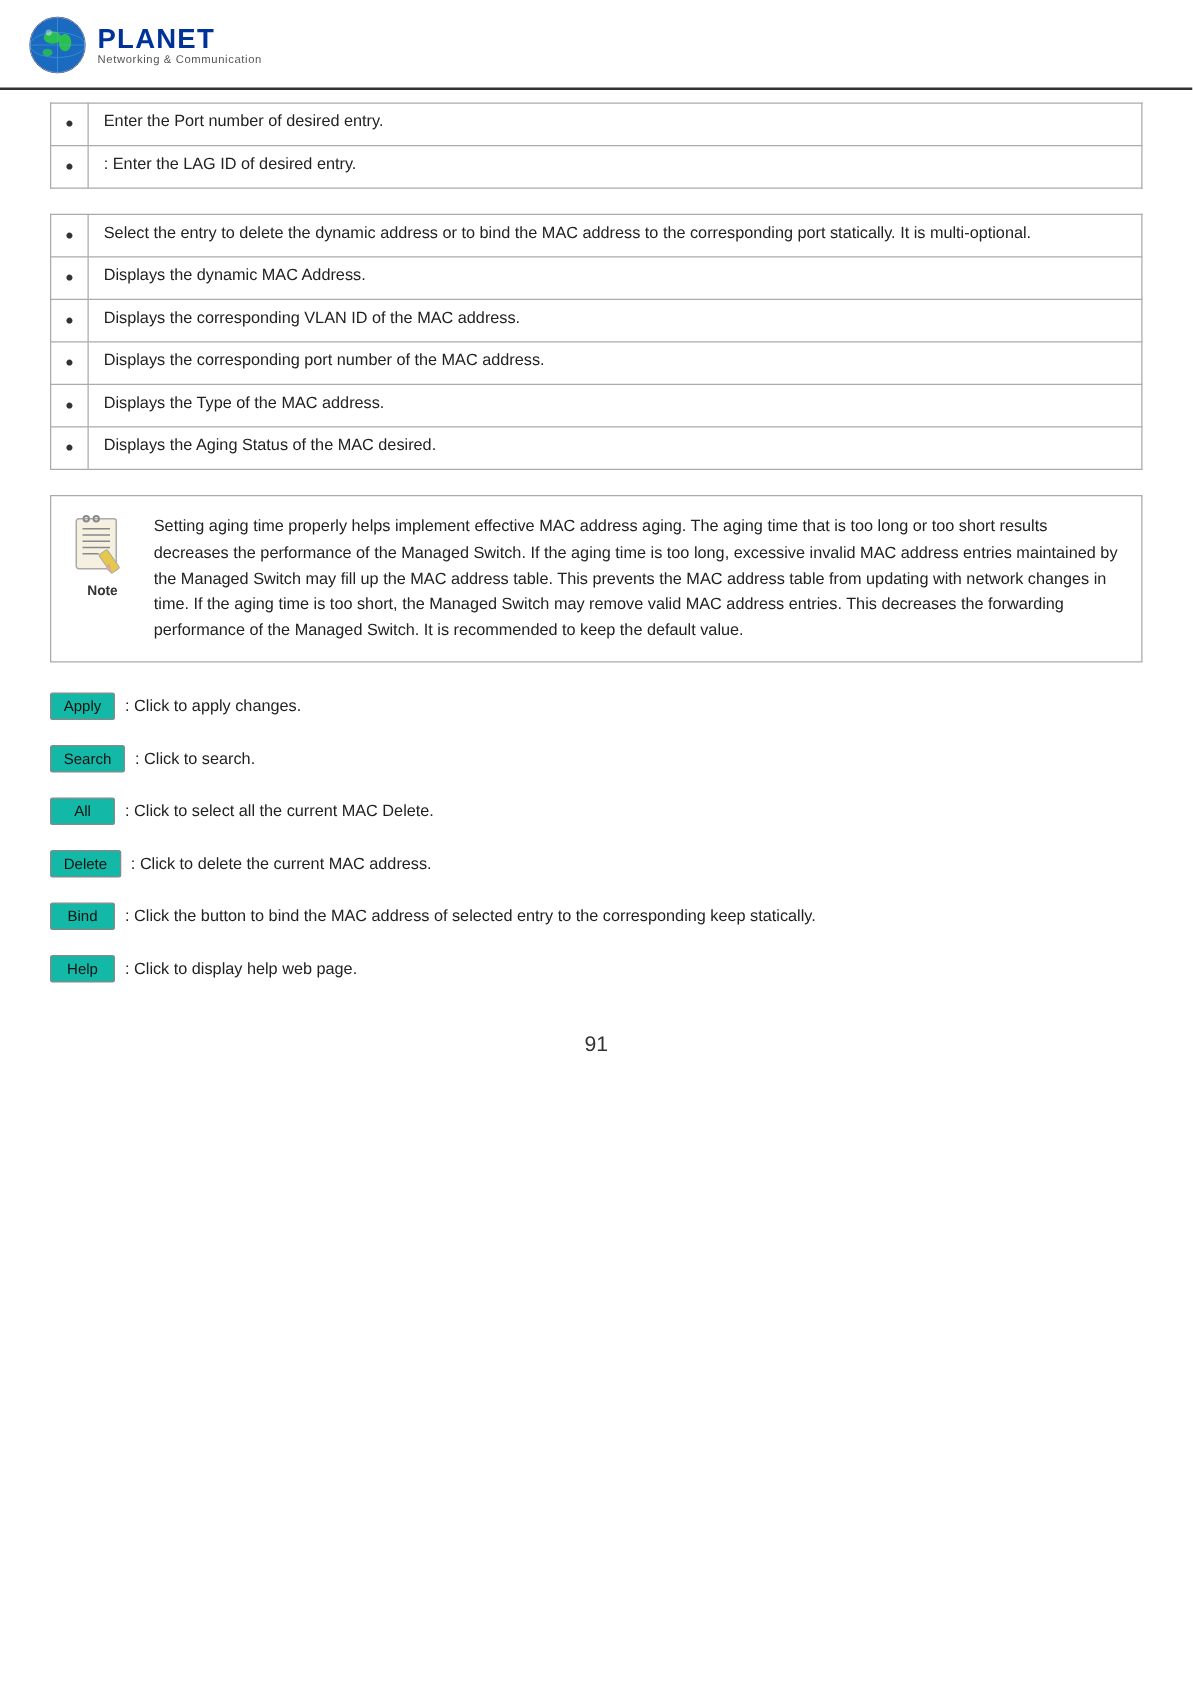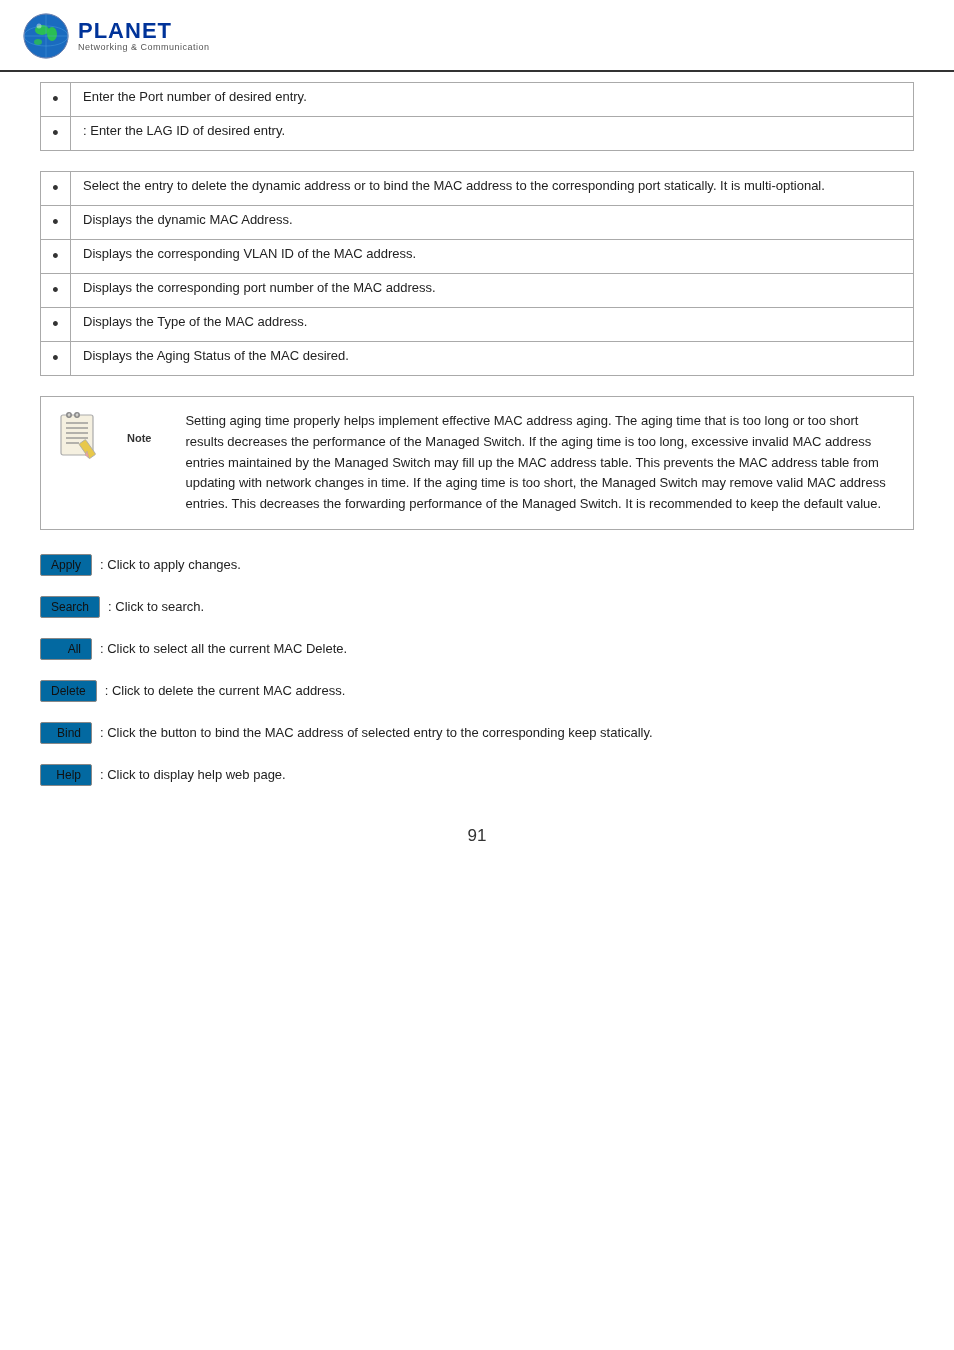--- a/index.html
+++ b/index.html
@@ -81,60 +81,59 @@
       border: 1px solid #aaa;
       margin: 20px 0;
       padding: 14px 18px 14px 14px;
       display: flex;
       align-items: flex-start;
       gap: 14px;
     }
     .note-icon-wrap {
       flex-shrink: 0;
       display: flex;
-      flex-direction: row;
+      flex-direction: column;
       align-items: center;
-      gap: 18px;
+      gap: 2px;
     }
     .note-icon-img {
       width: 54px;
       height: 54px;
     }
     .note-label {
       font-size: 11px;
       font-weight: bold;
       color: #333;
       text-align: center;
     }
     .note-text {
       font-size: 13px;
       line-height: 1.6;
       color: #222;
-      margin-left: 20px;
     }
 
     
     .button-section {
       margin-top: 24px;
     }
     .button-row {
       display: flex;
       align-items: center;
       margin-bottom: 20px;
       gap: 8px;
     }
     .ui-button {
       display: inline-block;
       border: 1px solid #888;
-      background: #0369a1;
+      background: #14b8a6;
       padding: 3px 10px;
       font-size: 12px;
       color: #111;
       min-width: 52px;
-      text-align: right;
+      text-align: center;
       cursor: pointer;
       border-radius: 2px;
     }
     .button-desc {
       font-size: 13px;
       color: #222;
     }
 
     
     .page-number {

